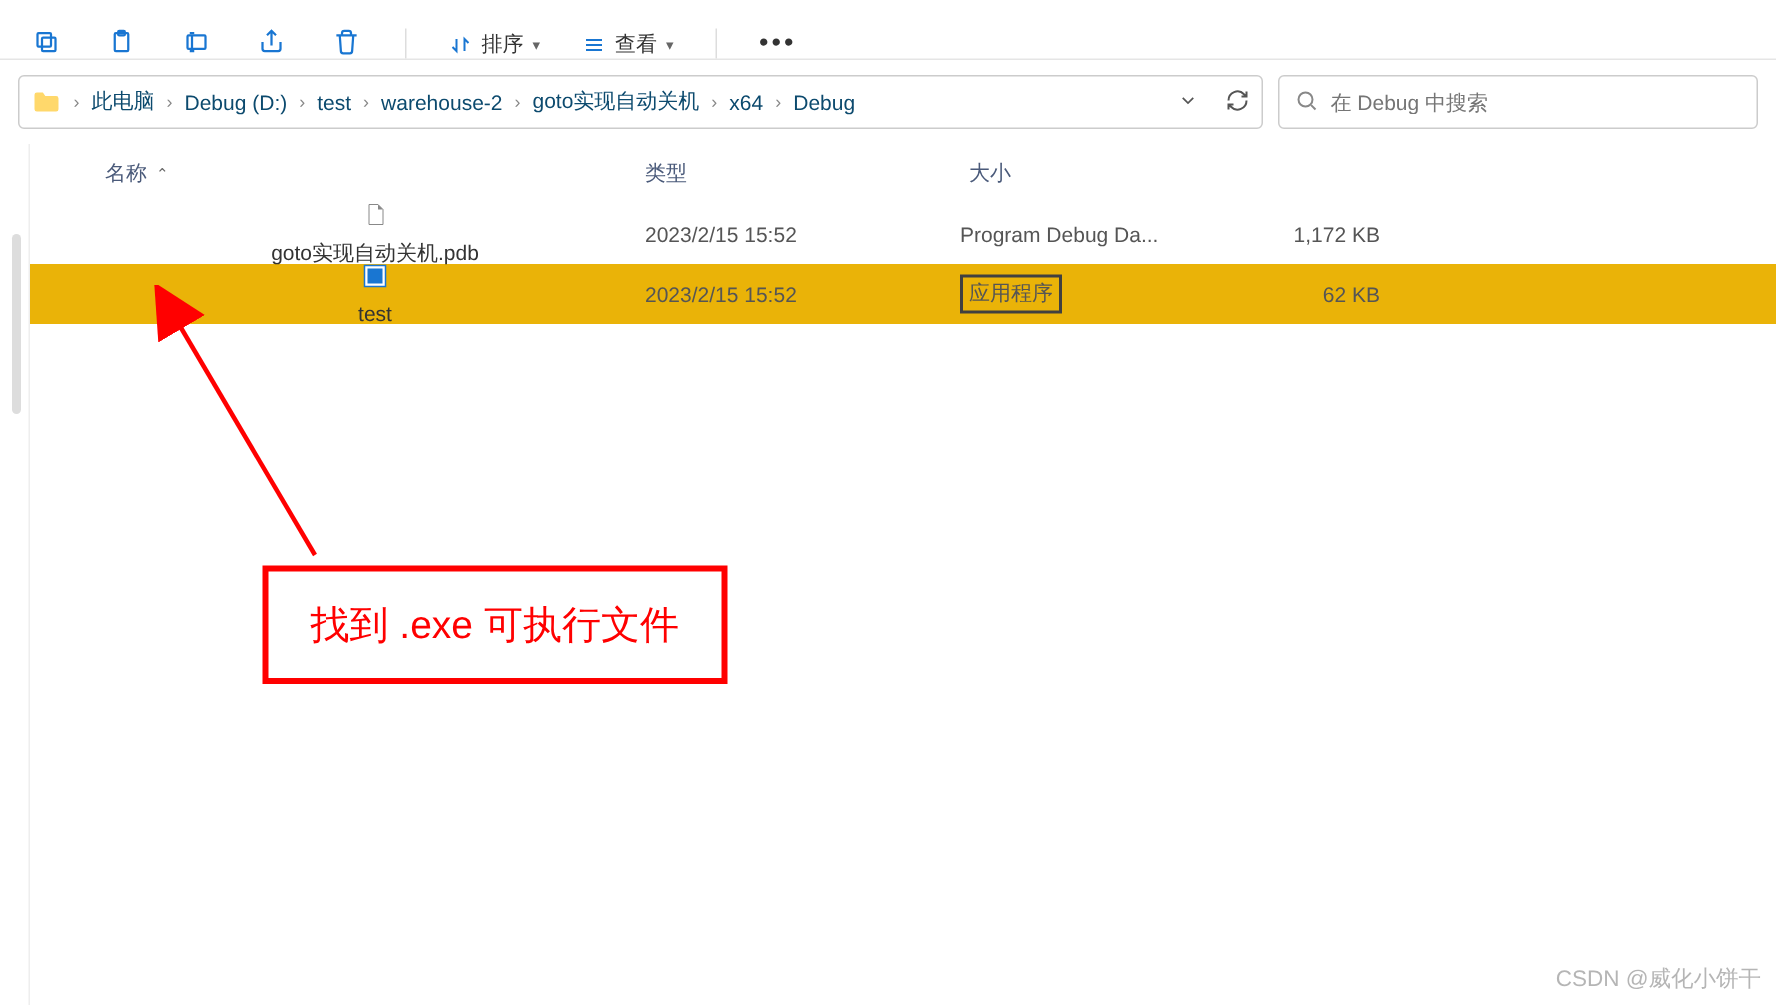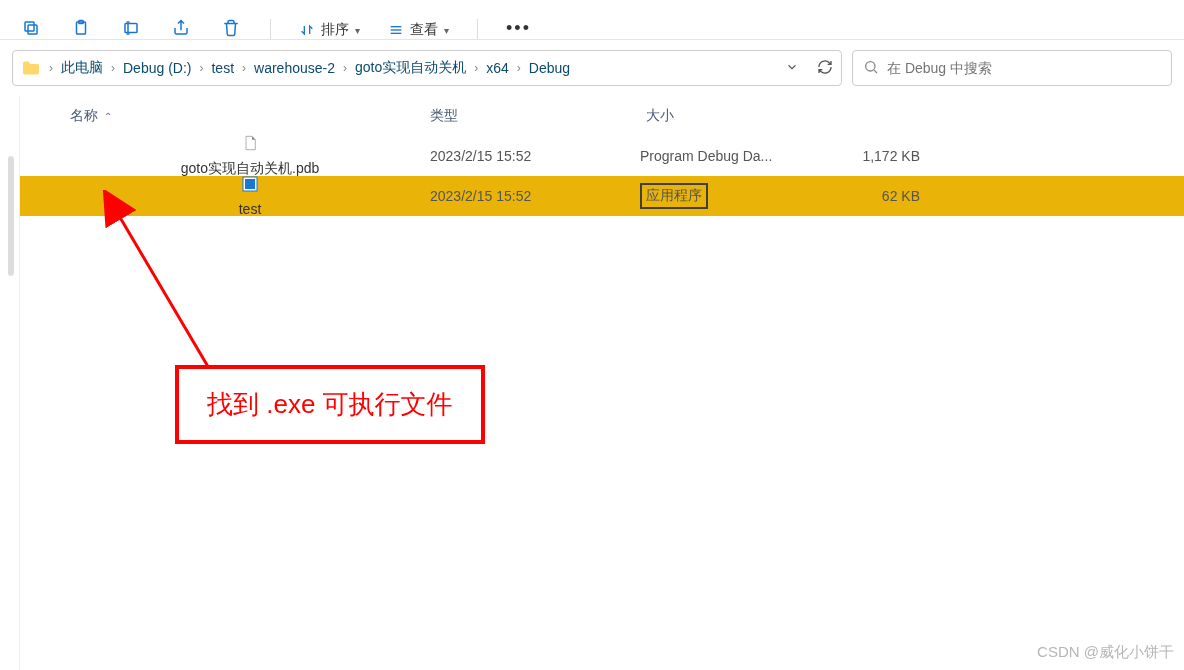--- a/index.html
+++ b/index.html
@@ -165,21 +165,21 @@
 }
 .annotation-arrow {
   position: absolute;
   left: 100px;
   top: 190px;
   pointer-events: none;
 }
 .annotation-box {
   position: absolute;
   left: 175px;
-  top: 365px;
+  top: 377px;
   border: 4px solid #f00;
   padding: 18px 28px;
   color: #f00;
   font-size: 26px;
   background: #fff;
 }
 .watermark {
   position: absolute;
   right: 10px;
   bottom: 8px;

